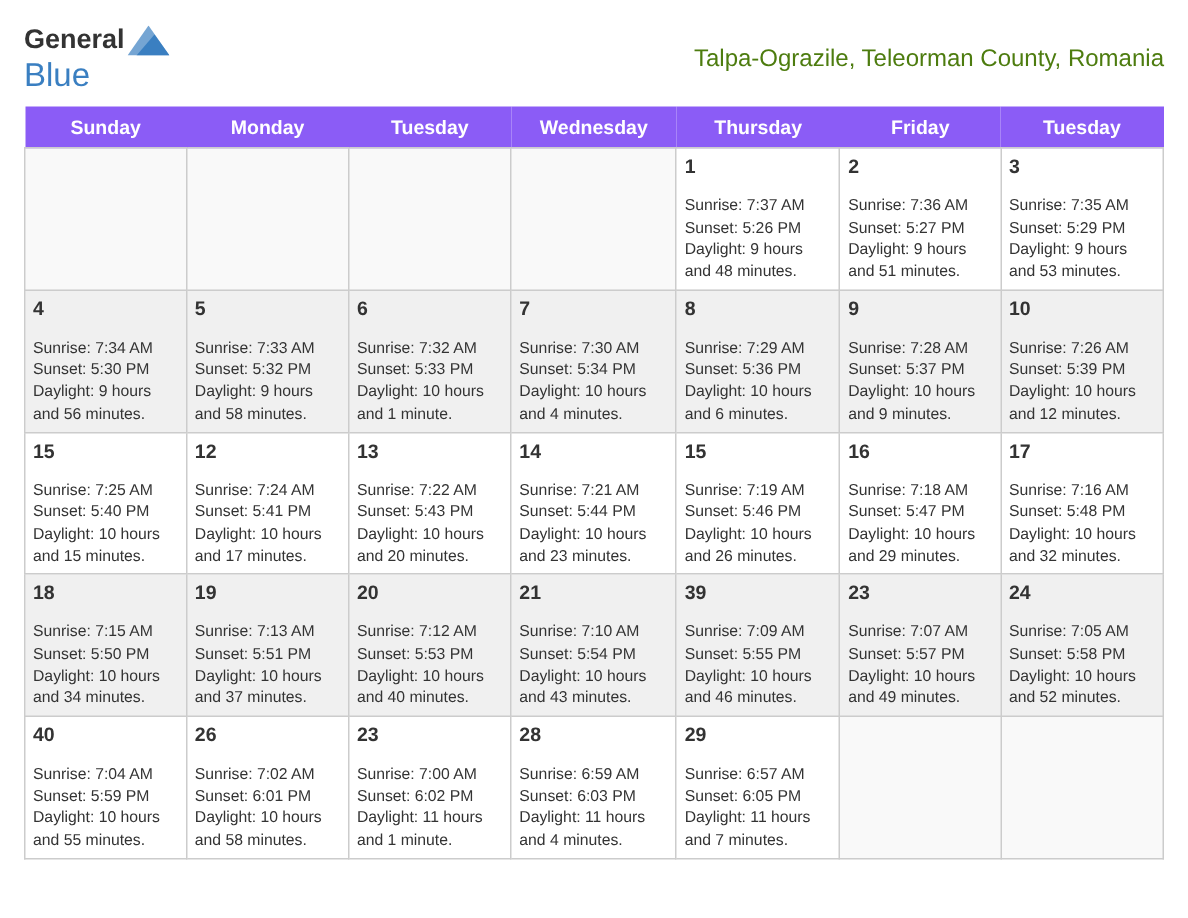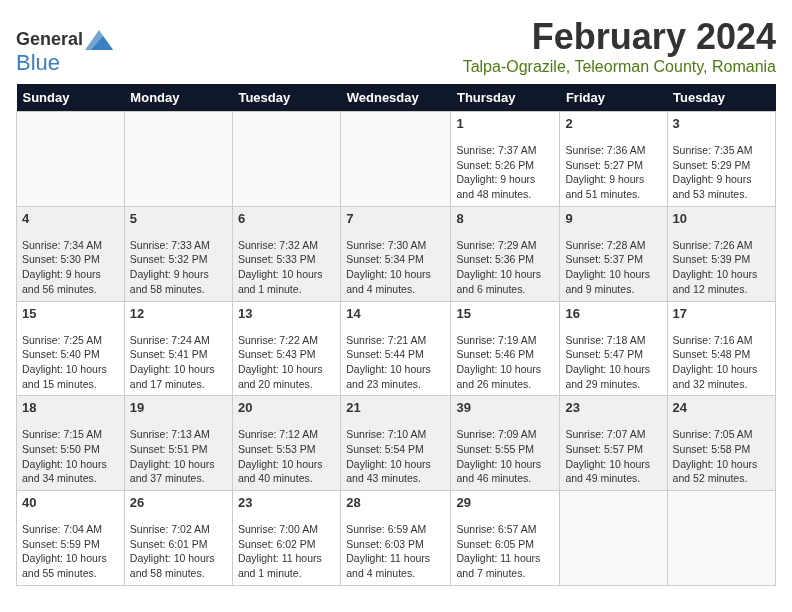--- a/index.html
+++ b/index.html
@@ -6,21 +6,21 @@
     body {
       font-family: Arial, sans-serif;
       background: #fff;
       width: 792px;
       min-height: 612px;
       padding: 16px;
     }
     .header-section {
       display: flex;
       justify-content: space-between;
-      align-items: flex-end;
+      align-items: center;
       margin-bottom: 8px;
       gap: 16px;
     }
     .logo {
       display: flex;
       flex-direction: column;
       align-items: flex-start;
     }
     .logo-text {
       display: flex;
@@ -52,23 +52,23 @@
     .location-title {
       font-size: 16px;
       color: #4d7c0f;
     }
     .calendar {
       width: 100%;
       border-collapse: collapse;
       font-size: 11px;
     }
     .calendar th {
-      background-color: #0f172a;
+      background-color: #8b5cf6;
       color: #fff;
-      text-align: left;
+      text-align: center;
       padding: 6px 6px;
       font-size: 13px;
       font-weight: bold;
     }
     .calendar td {
       border: 1px solid #ccc;
       vertical-align: top;
       padding: 4px 5px;
       width: 113px;
       height: 90px;
@@ -108,21 +108,20 @@
     <div class="logo-text">
       <span class="logo-general">General</span>
       <svg class="logo-icon" viewBox="0 0 28 20" xmlns="http://www.w3.org/2000/svg">
         <polygon points="0,20 14,0 28,20" fill="#3a7fc1" opacity="0.7"></polygon>
         <polygon points="6,20 18,6 28,20" fill="#3a7fc1"></polygon>
       </svg>
     </div>
     <span class="logo-blue">Blue</span>
   </div>
   <div class="title-section">
-    <div class="month-title">February 2024</div>
     <div class="location-title">Talpa-Ograzile, Teleorman County, Romania</div>
   </div>
 </div>
 
 <table class="calendar">
   <thead>
     <tr>
     <th>Sunday</th>
         <th>Monday</th>
         <th>Tuesday</th>

